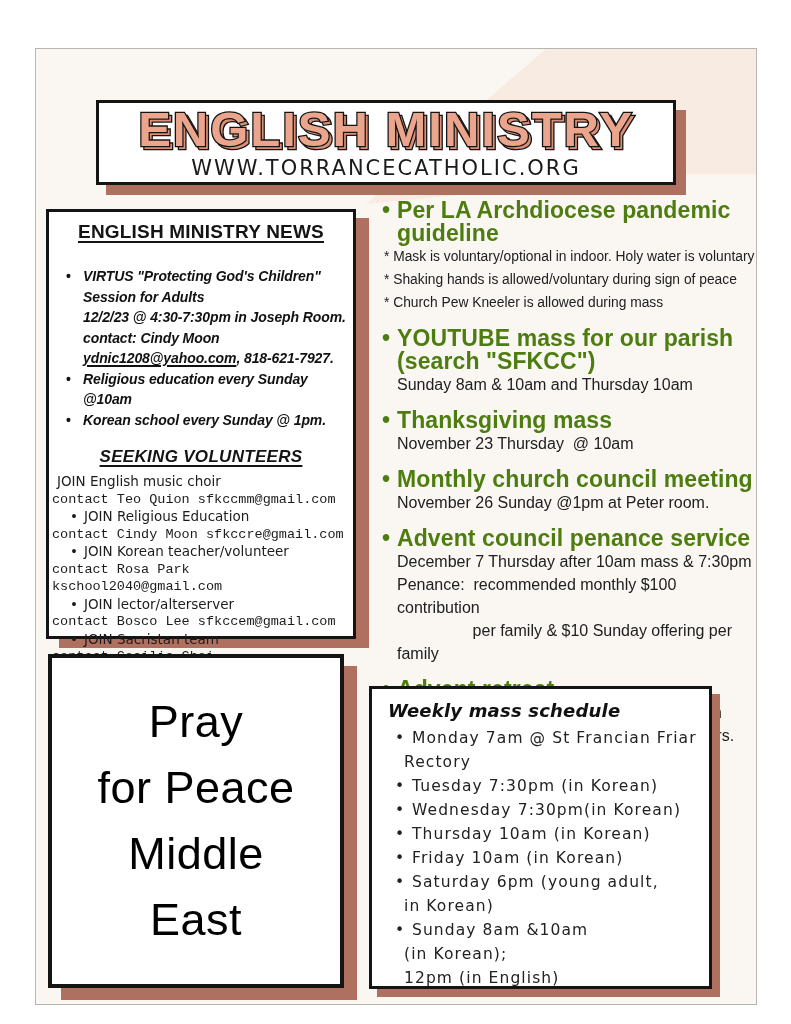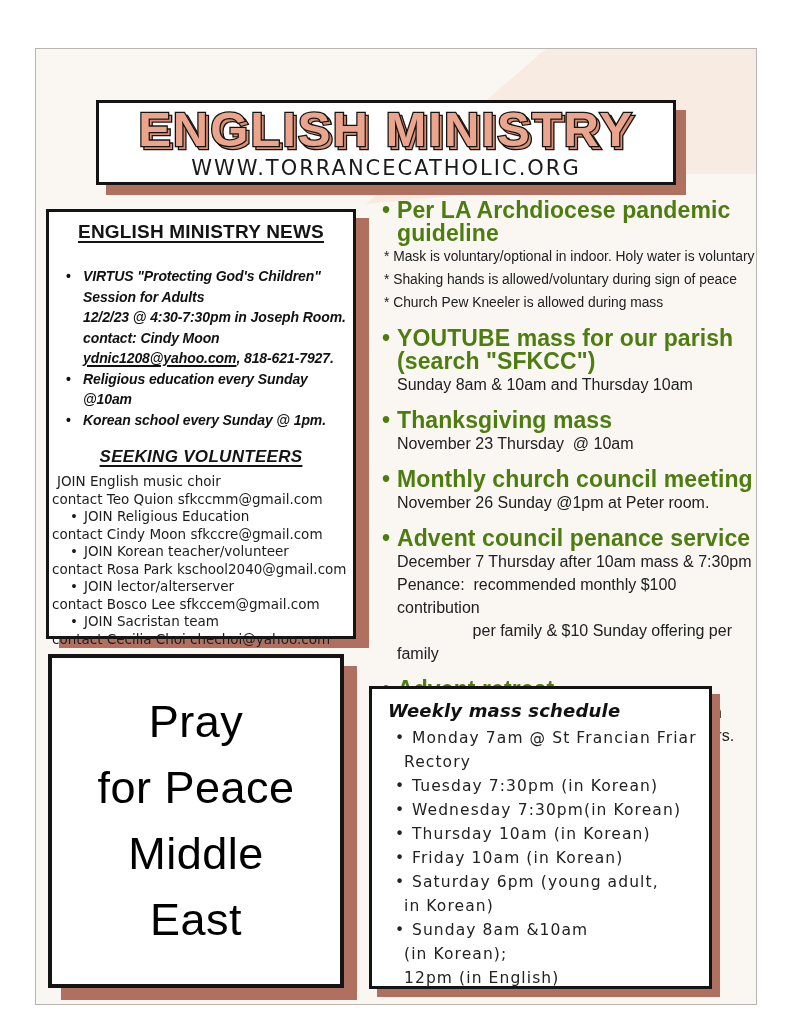--- a/index.html
+++ b/index.html
@@ -63,21 +63,21 @@
 
   .seek-title {
     margin-top:17px; text-align:center; font-style:italic; font-weight:bold; font-size:17px;
     text-decoration:underline; text-decoration-thickness:2px; text-underline-offset:3px;
     letter-spacing:0.3px;
   }
   .vol-list { margin-top:6px; font-family:"DejaVu Sans", sans-serif; font-size:13.5px; line-height:17.5px; color:#1c1c1c; }
   .vol-first { padding-left:3px; }
   .vol-join { position:relative; padding-left:30px; }
   .vol-join::before { content:"\2022"; position:absolute; left:16px; }
-  .vol-contact { margin-left:-2px; }
+  .vol-contact { margin-left:-2px;font-family:Liberation Mono, monospace; }
 
   
   .right-col { position:absolute; left:345px; top:150px; width:380px; z-index:1; }
   .ann { margin-bottom:13px; }
   .ann-head {
     position:relative; padding-left:16px; font-weight:bold;
     font-size:23px; line-height:23px; color:#4d7c0f; letter-spacing:0.1px;
   }
   .ann-head::before { content:"\2022"; position:absolute; left:1px; font-style:normal; }
   .ann-line { padding-left:16px; font-size:16px; line-height:23px; color:#202020; white-space:pre-wrap; }

